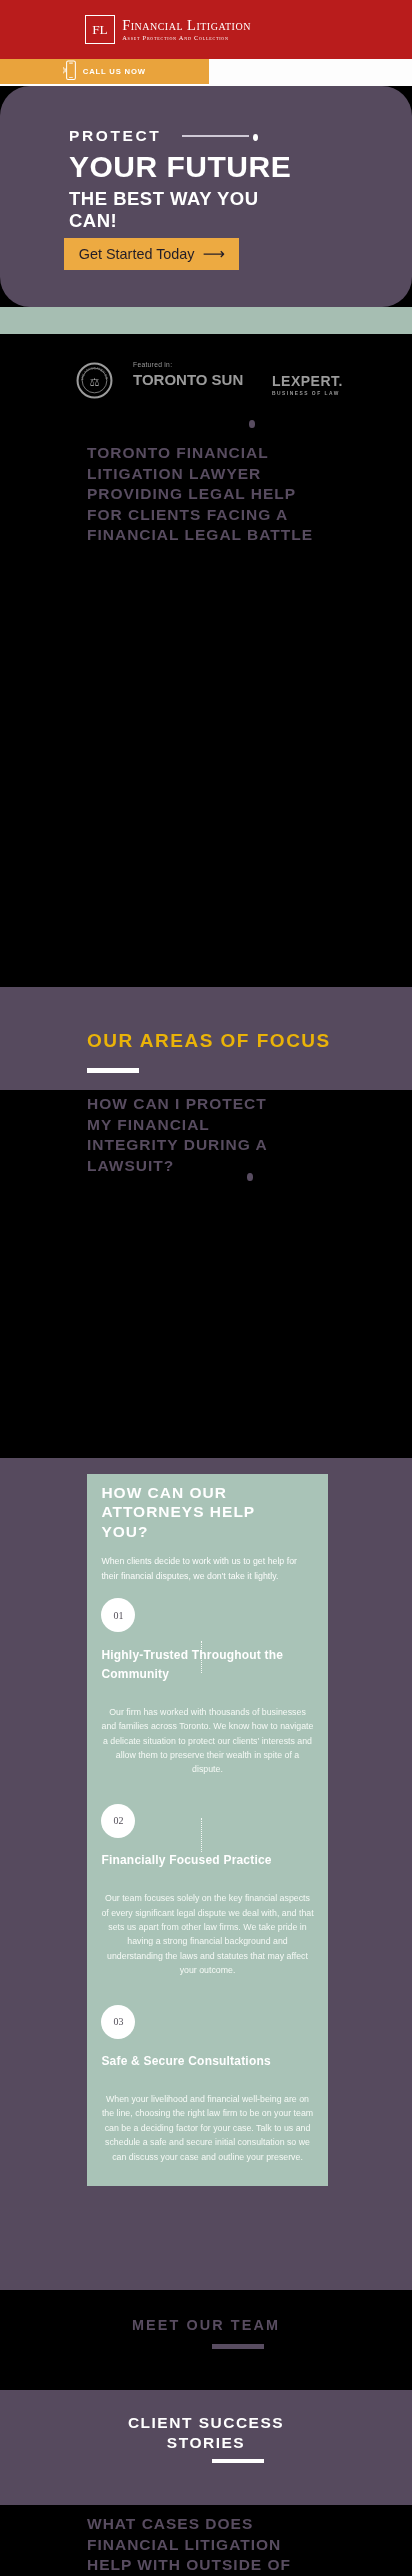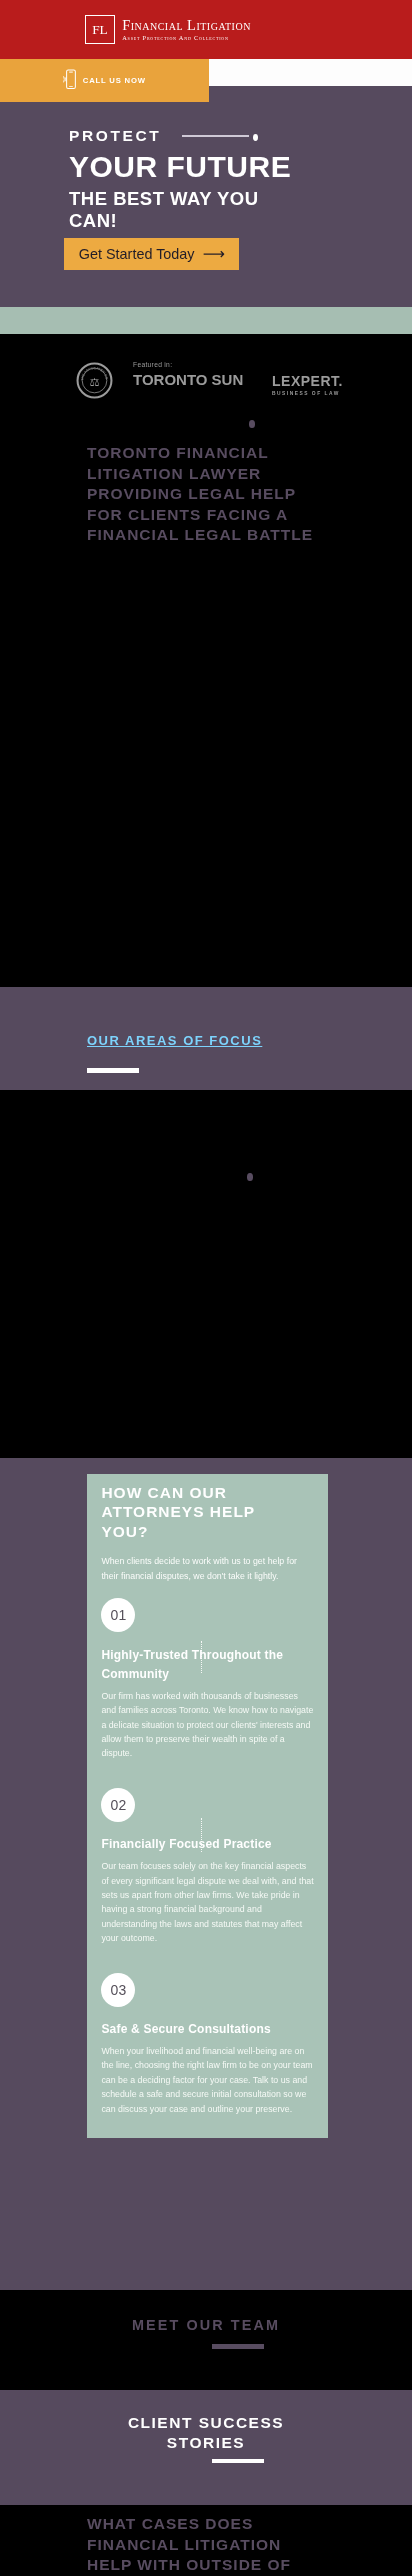--- a/index.html
+++ b/index.html
@@ -11,26 +11,26 @@
   .site-header{height:59px;background:#b91c1c;display:flex;align-items:center;}
   .logo-wrap{display:flex;align-items:center;margin-left:85px;cursor:pointer;}
   .logo-box{width:28px;height:27px;border:1.5px solid #ffffff;display:flex;align-items:center;justify-content:center;
             font-family:"Liberation Serif", serif;font-size:13.4px;color:#ffffff;}
   .brand-text{margin-left:7.2px;color:#ffffff;font-family:"Liberation Serif", serif;}
   .brand-name{font-size:14.4px;font-variant:small-caps;letter-spacing:0.5px;line-height:14.4px;}
   .brand-tag{font-size:6.4px;font-variant:small-caps;letter-spacing:0.8px;margin-top:1px;}
 
   
   .topbar{height:27px;background:#ffffff;display:flex;}
-  .call-strip{width:209px;height:43px;background:#e9a33c;display:flex;align-items:center;justify-content:center;gap:6.2px;cursor:pointer;}
+  .call-strip{width:209px;height:25px;background:#e9a33c;display:flex;align-items:center;justify-content:center;gap:6.2px;cursor:pointer;}
   .call-label{color:#ffffff;font-weight:bold;font-size:7.7px;letter-spacing:0.8px;}
   .topbar-rest{flex:1;background:#fdfdfd;}
 
   
-  .hero{height:221px;background:#564a5e;box-sizing:border-box;padding:41px 0 0 69px;color:#fff;}
+  .hero{height:221px;background:#564a5e;box-sizing:border-box;padding:41px 0 0 69px;color:#fff;border-radius:30px;}
   .hero-row1{display:flex;align-items:center;}
   .hero-protect{font-size:15.5px;font-weight:bold;letter-spacing:2.6px;}
   .hero-line{width:67px;height:1.5px;background:#cfc9d6;margin-left:20.6px;}
   .hero-dot{width:5.2px;height:7.2px;border-radius:50%;background:#ffffff;margin-left:4.1px;margin-top:3.1px;}
   .hero-future{font-size:30px;font-weight:800;letter-spacing:0.5px;line-height:30px;margin-top:7.2px;}
   .hero-sub{font-size:18.5px;font-weight:bold;letter-spacing:0.5px;line-height:21.6px;margin-top:6.2px;}
   .cta-btn{margin-top:6.2px;margin-left:-4.6px;width:175px;height:32px;background:#edaa41;border:none;
            display:flex;align-items:center;justify-content:center;gap:8.2px;cursor:pointer;}
   .cta-label{font-size:14.4px;color:#221d28;}
   .cta-arrow{font-size:15.5px;color:#221d28;line-height:15.5px;}
@@ -49,37 +49,37 @@
   .lex{font-size:14px;font-weight:800;letter-spacing:0.5px;color:#9b9b9b;}
   .lex-sub{font-size:4.9px;font-weight:bold;letter-spacing:1.5px;color:#9b9b9b;margin-top:1.5px;}
 
   .purple-dot{position:absolute;width:5.7px;height:7.7px;border-radius:50%;background:#584c60;}
   .ph{color:#584c60;font-weight:bold;font-size:15.5px;letter-spacing:1px;line-height:20.6px;}
   .heading-left{position:absolute;left:87px;}
 
   
   .pur{position:relative;background:#564a5e;}
   .s6{height:103px;}
-  .wh{color:#7dd3fc;font-weight:bold;font-size:13px;letter-spacing:1.5px;line-height:19.6px;text-decoration:underline;}
+  .wh{color:#eab308;font-weight:bold;font-size:19px;letter-spacing:1.5px;line-height:19.6px;}
   .bar{position:absolute;height:4.6px;width:52px;}
   .bar-white{background:#ffffff;}
   .bar-purple{background:#584c60;}
 
   .s7{height:368px;}
   .s8{height:832px;overflow:hidden;}
 
   
   .att-card{position:relative;margin:15.5px 0 0 87px;width:241px;box-sizing:border-box;
             background:#a9c3b7;padding:9.3px 14.4px 21.6px 14.4px;}
   .card-title{color:#ffffff;font-weight:bold;font-size:15.5px;letter-spacing:1px;line-height:19.6px;}
   .card-intro{color:#fbfdfb;font-size:8.8px;line-height:15px;margin-top:12.4px;max-width:213px;}
   .num-circle{width:34px;height:34px;border-radius:50%;background:#ffffff;color:#55505a;
-              display:flex;align-items:center;justify-content:center;font-size:14px;margin-top:14.4px;}
+              display:flex;align-items:center;justify-content:center;font-size:10px;margin-top:14.4px;font-family:Liberation Serif, serif;}
   .item-heading{color:#ffffff;font-weight:bold;font-size:12px;letter-spacing:0.2px;margin-top:13.4px;line-height:19px;}
-  .item-body{color:#f6faf6;font-size:8.8px;line-height:14.4px;margin-top:5px;max-width:213px;}
+  .item-body{color:#f6faf6;font-size:8.8px;line-height:14.4px;margin-top:21px;max-width:213px;text-align:center;}
   .item-gap{margin-top:27px;}
   .dot-connector{position:absolute;left:114px;width:0;border-left:1.5px dotted rgba(255,255,255,.9);}
   .conn1{top:167px;height:32px;}
   .conn2{top:344px;height:34px;}
 
   
   .s9{height:100px;}
   .team-h{position:absolute;top:27px;width:412px;text-align:center;color:#584c60;
           font-weight:bold;font-size:14.4px;letter-spacing:2.1px;}
   .s9 .bar{top:54px;left:212px;}
@@ -168,20 +168,24 @@
 FOR CLIENTS FACING A
 FINANCIAL LEGAL BATTLE</div>
   </div>
 
   <div class="pur s6">
     <div class="heading-left wh" style="top:44px;">OUR AREAS OF FOCUS</div>
     <div class="bar bar-white" style="left:87px;top:81px;"></div>
   </div>
 
   <div class="blk s7">
+    <div class="heading-left ph pre" style="top:4.1px;">HOW CAN I PROTECT
+MY FINANCIAL
+INTEGRITY DURING A
+LAWSUIT?</div>
     <span class="purple-dot" style="left:247px;top:83px;"></span>
   </div>
 
   <div class="pur s8">
     <div class="att-card">
       <div class="dot-connector conn1"></div>
       <div class="dot-connector conn2"></div>
       <div class="card-title pre">HOW CAN OUR
 ATTORNEYS HELP
 YOU?</div>

